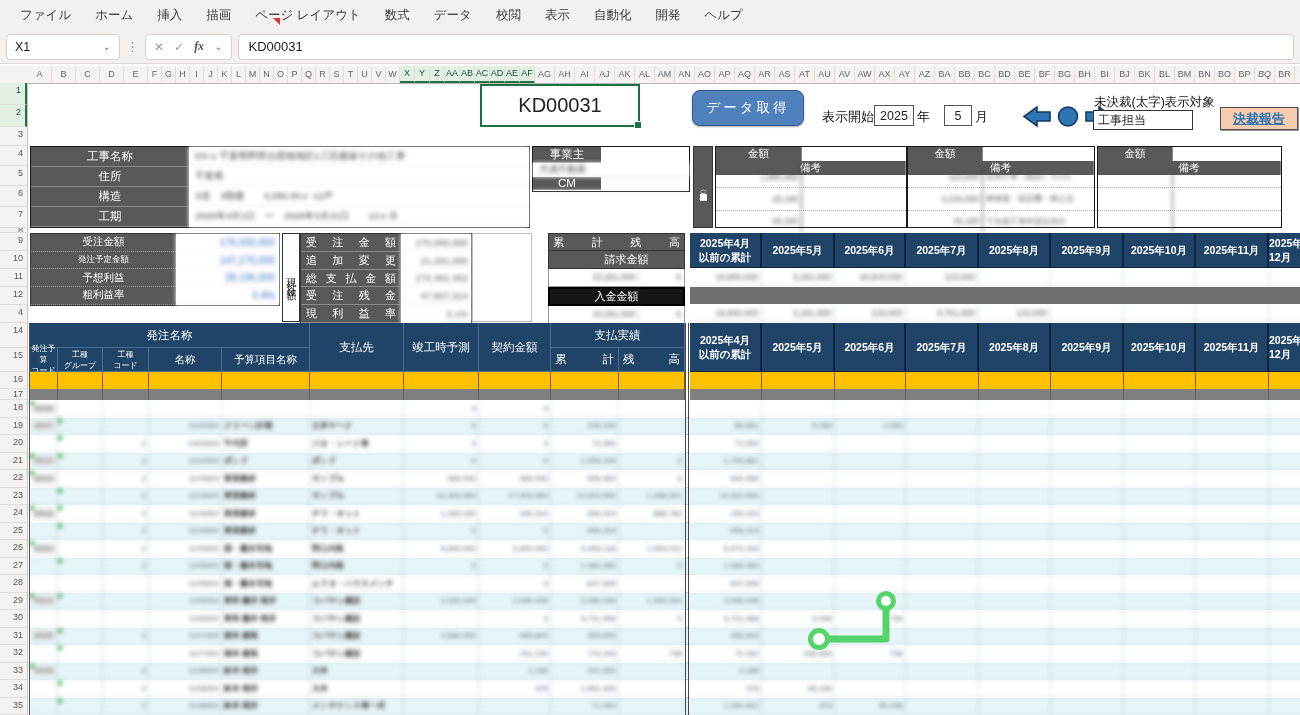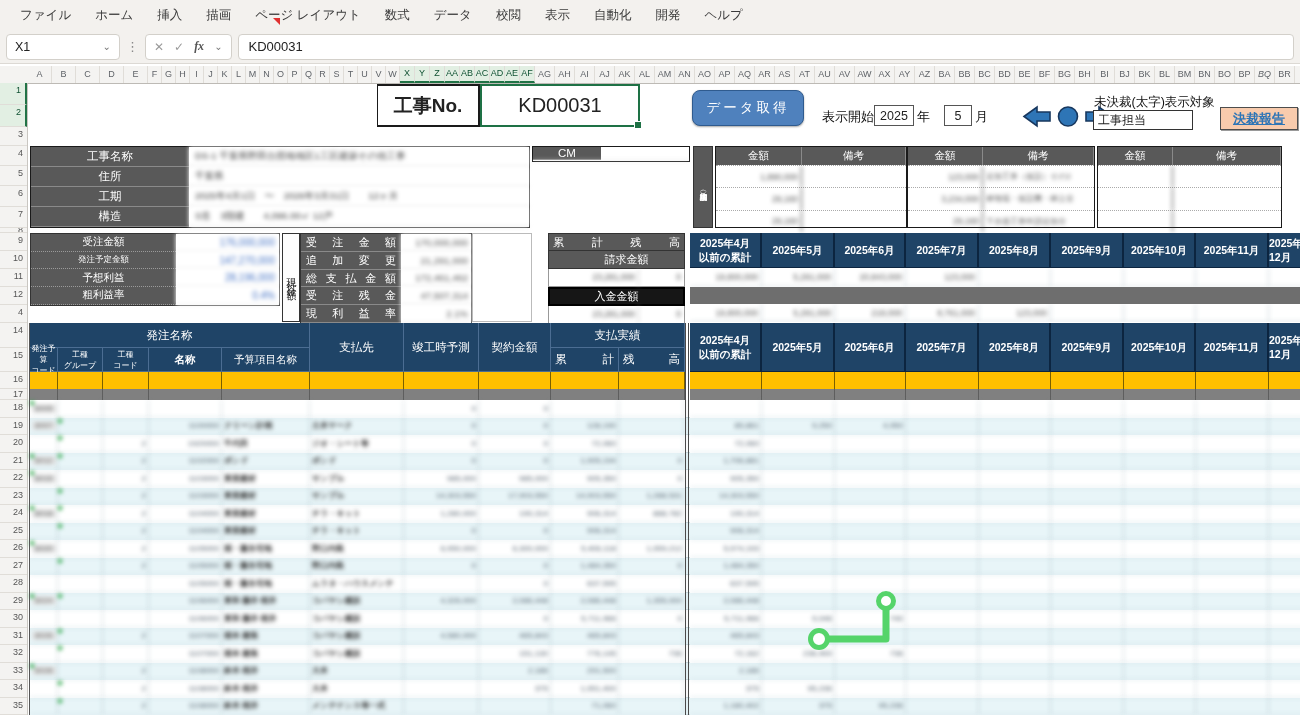--- a/index.html
+++ b/index.html
@@ -66,21 +66,21 @@
   .ival{flex:1;background:#fff;font-size:9.5px;color:#444;display:flex;align-items:center;padding-left:6px;
         border-bottom:1px dotted #bbb;box-sizing:border-box;}
   .itbl2{left:532px;top:146px;width:158px;border:1.5px solid #1a1a1a;box-sizing:border-box;}
   .ilabel2{width:68px;background:#595959;color:#fff;font-size:11.5px;display:flex;align-items:center;
            justify-content:center;border-bottom:1px solid #8a8a8a;box-sizing:border-box;}
   
   .vertlbl{left:693px;top:146px;width:20px;height:82px;background:#595959;color:#fff;
            writing-mode:vertical-rl;text-orientation:upright;font-size:7.5px;display:flex;align-items:center;
            justify-content:center;line-height:10px;box-sizing:border-box;border:1px solid #333;}
   .grp{position:absolute;border:1.5px solid #1a1a1a;box-sizing:border-box;top:146px;height:82px;background:#fff;}
-  .grow{display:flex;height:18px;}
+  .grow{display:flex;height:18px;flex-direction:column;}
   .gh{background:#595959;color:#fff;font-size:10.5px;display:flex;align-items:center;justify-content:center;
       border-right:1px solid #8a8a8a;box-sizing:border-box;}
   .gd{display:flex;height:21.3px;border-top:1px dotted #aaa;}
   .ga{font-size:8.5px;color:#555;display:flex;align-items:center;justify-content:flex-end;padding-right:3px;
       border-right:1px solid #444;box-sizing:border-box;}
   .gr{font-size:8px;color:#555;display:flex;align-items:center;padding-left:3px;box-sizing:border-box;}
   
   .budget{left:30px;top:233px;width:250px;border:1px solid #333;box-sizing:border-box;}
   .bhead{height:18px;background:#595959;color:#fff;font-size:12px;font-weight:bold;display:flex;
          align-items:center;justify-content:center;position:relative;}
@@ -293,21 +293,20 @@
       <div class="rowh" style="height: 17.5px; line-height: 15px;">28</div>
       <div class="rowh" style="height: 17.5px; line-height: 15px;">29</div>
       <div class="rowh" style="height: 17.5px; line-height: 15px;">30</div>
       <div class="rowh" style="height: 17.5px; line-height: 15px;">31</div>
       <div class="rowh" style="height: 17.5px; line-height: 15px;">32</div>
       <div class="rowh" style="height: 17.5px; line-height: 15px;">33</div>
       <div class="rowh" style="height: 17.5px; line-height: 15px;">34</div>
       <div class="rowh" style="height: 17.5px; line-height: 15px;">35</div>
     </div>
 
-  <div class="abs nobox">工事No.</div>
   <div class="abs selbox">
     <span>KD00031</span>
     <span class="handle"></span>
   </div>
 
   <div class="abs fetchbtn">データ取得</div>
   <div class="abs lbl13" style="left:822px;top:108px;">表示開始</div>
   <div class="abs inbox" style="left:874px;top:105px;width:40px;height:21px;">2025</div>
   <div class="abs lbl13" style="left:917px;top:108px;">年</div>
   <div class="abs inbox" style="left:944px;top:105px;width:28px;height:21px;">5</div>
@@ -326,29 +325,33 @@
   <div class="abs itbl">
       <div class="irow">
         <div class="ilabel">工事名称</div>
         <div class="ival blur">DS-1 千葉県野田台団地地区1工区建築その他工事</div>
       </div>
       <div class="irow">
         <div class="ilabel">住所</div>
         <div class="ival blur">千葉県</div>
       </div>
       <div class="irow">
+        <div class="ilabel">構造</div>
+        <div class="ival blur">S造　3階建　　4,096.00㎡  12戸</div>
+      </div>
+      <div class="irow">
         <div class="ilabel">工期</div>
         <div class="ival blur">2025年4月1日　〜　2026年3月31日　　12ヶ月</div>
       </div>
+    </div>
+  <div class="abs itbl2">
       <div class="irow">
-        <div class="ilabel">構造</div>
-        <div class="ival blur">S造　3階建　　4,096.00㎡  12戸</div>
-      </div>
-    </div>
-  <div class="abs itbl2">
+        <div class="ilabel2">事業主</div>
+        <div class="ival blur">大成不動産</div>
+      </div>
       <div class="irow">
         <div class="ilabel2">CM</div>
         <div class="ival blur"></div>
       </div>
     </div>
 
   <div class="vertlbl abs">
     <span>（契約）</span>
       <span>追加請求欄</span>
   </div>
@@ -536,21 +539,21 @@
         <div class="dhc" style="width: 72px; height: 49px; position: relative; z-index: 2;">契約金額</div>
         <div class="dhc" style="width: 134px;">支払実績</div>
       </div>
       <div class="dh15">
         <div class="dhc" style="width: 28px; font-size: 8px;">発注予算
 コード</div>
         <div class="dhc" style="width: 45px; font-size: 8px;">工種
 グループ</div>
         <div class="dhc" style="width: 46px; font-size: 8px;">工種
 コード</div>
-        <div class="dhc" style="width: 73px; font-size: 10.5px; font-weight: bold;">名称</div>
+        <div class="dhc" style="width: 73px; font-size: 10.5px;">名称</div>
         <div class="dhc" style="width: 88px; font-size: 10.5px;">予算項目名称</div>
         <div style="width: 241px; flex-shrink: 0;"></div>
         <div class="dhc" style="width: 68px; justify-content: space-between; padding: 0px 4px;"><span>累</span><span>計</span></div>
         <div class="dhc" style="width: 66px; justify-content: space-between; padding: 0px 4px;"><span>残</span><span>高</span></div>
       </div>
     </div>
   <div class="mband" style="top:323px;height:49px;">
       <div class="mcell" style="width: 72px;">
         <div>2025年4月</div>
         <div>以前の累計</div>

